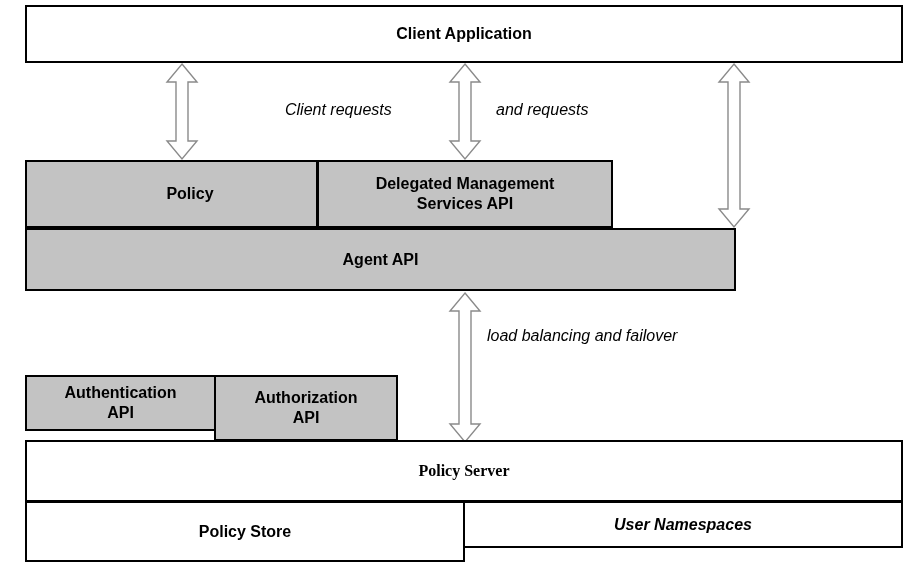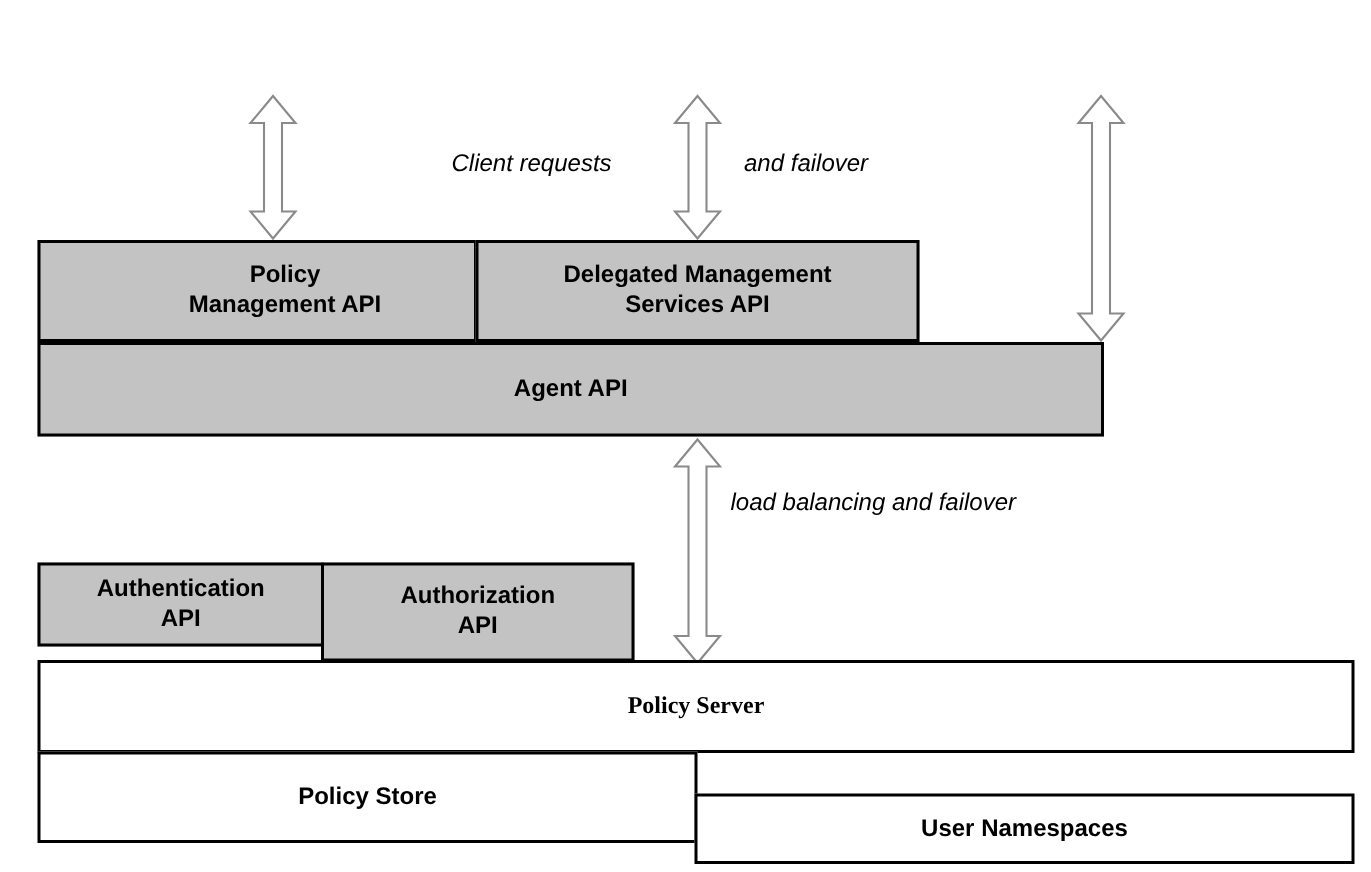--- a/index.html
+++ b/index.html
@@ -43,46 +43,48 @@
   .arrow {
     position: absolute;
   }
   .arrow svg { display: block; }
 </style>
 </head>
 <body>
 
 <div id="canvas">
 
+  <div class="box" style="left:25px; top:5px; width:878px; height:58px;">
+    <span>Client Application</span>
+  </div>
 
   <div class="arrow" style="left:164px; top:62px; width:36px; height:99px;">
     <svg width="36" height="99" viewBox="0 0 36 99">
       <polygon points="18,2 33,20 24,20 24,79 33,79 18,97 3,79 12,79 12,20 3,20" fill="#ffffff" stroke="#8a8a8a" stroke-width="1.4"></polygon>
     </svg>
   </div>
 
   <div class="arrow" style="left:447px; top:62px; width:36px; height:99px;">
     <svg width="36" height="99" viewBox="0 0 36 99">
       <polygon points="18,2 33,20 24,20 24,79 33,79 18,97 3,79 12,79 12,20 3,20" fill="#ffffff" stroke="#8a8a8a" stroke-width="1.4"></polygon>
     </svg>
   </div>
 
   <div class="arrow" style="left:716px; top:62px; width:36px; height:167px;">
     <svg width="36" height="167" viewBox="0 0 36 167">
       <polygon points="18,2 33,20 24,20 24,147 33,147 18,165 3,147 12,147 12,20 3,20" fill="#ffffff" stroke="#8a8a8a" stroke-width="1.4"></polygon>
     </svg>
   </div>
 
-  <div class="label-italic" style="left:301px; top:101px;">Client requests</div>
-  <div class="label-italic" style="left:496px; top:101px;">and failover</div>
+  <div class="label-italic" style="left:285px; top:101px;">Client requests</div>
+  <div class="label-italic" style="left:496px; top:101px;">and requests</div>
 
   <div class="box gray" style="left:25px; top:160px; width:293px; height:68px;padding-left:37px;">
     <span>
       <span>Policy</span><br>
-      <span>Management API</span>
     </span>
   </div>
 
   <div class="box gray" style="left:317px; top:160px; width:296px; height:68px;text-align:center;">
     <span>
       <span>Delegated Management</span><br>
       <span>Services API</span>
     </span>
   </div>
 
@@ -98,32 +100,32 @@
 
   <div class="label-italic" style="left:487px; top:327px;">load balancing and failover</div>
 
   <div class="box gray" style="left:25px; top:375px; width:191px; height:56px;">
     <span>
       <span>Authentication</span><br>
       <span>API</span>
     </span>
   </div>
 
-  <div class="box gray" style="left:214px; top:375px; width:209px; height:66px;">
+  <div class="box gray" style="left:214px; top:375px; width:184px; height:66px;">
     <span>
       <span>Authorization</span><br>
       <span>API</span>
     </span>
   </div>
 
   <div class="box" style="left:25px; top:440px; width:878px; height:62px;font-family:Liberation Serif, serif;">
     <span>Policy Server</span>
   </div>
 
   <div class="box" style="left:25px; top:501px; width:440px; height:61px;justify-content:center;">
     <span>Policy Store</span>
   </div>
 
-  <div class="box" style="left:463px; top:529px; width:440px; height:47px;">
+  <div class="box" style="left:463px; top:501px; width:440px; height:47px;font-style:italic;">
     <span>User Namespaces</span>
   </div>
 
 </div>
 
 </body></html>

